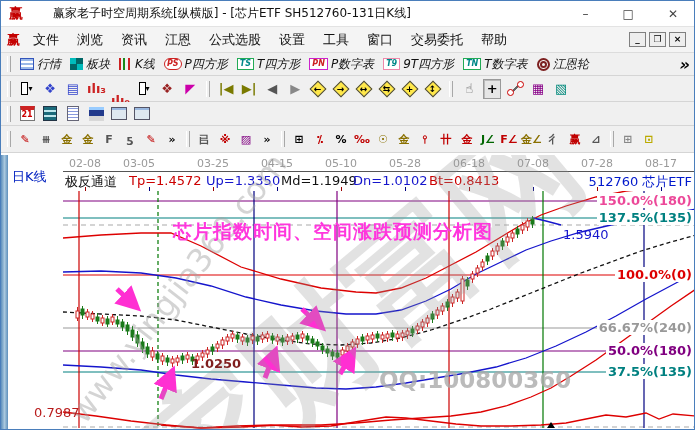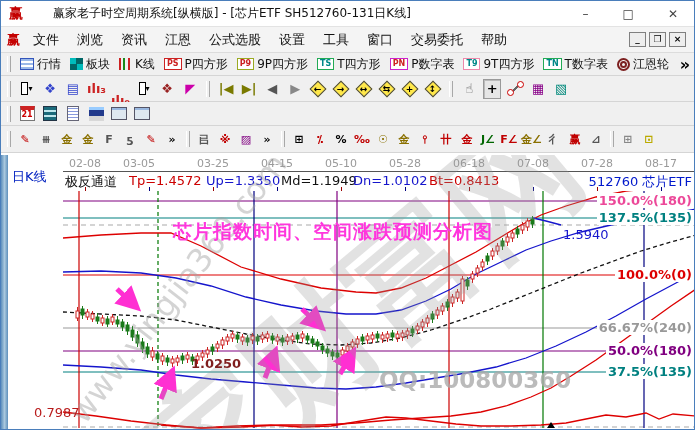--- a/index.html
+++ b/index.html
@@ -17,21 +17,21 @@
   .menubar{height:26px;background:#f4f4f4;display:flex;align-items:center;padding:0 6px;
            border-bottom:1px solid #dcdcdc;font-size:13px;color:#111;position:relative;}
   .m-logo{color:#c40000;font-weight:bold;font-size:13px;margin-right:4px;}
   .menu-item{padding:3px 9px;cursor:default;white-space:nowrap;}
   .mdi{margin-left:auto;display:flex;gap:3px;margin-right:2px;}
   .mdi span{width:17px;height:15px;border:1px solid #808080;background:#eee;font-size:9px;
             line-height:13px;text-align:center;font-weight:bold;color:#000;}
   
   .tb{display:flex;align-items:center;gap:5px;padding:1px 4px;background:#f0f0f0;
       border-bottom:1px solid #d5d5d5;position:relative;}
-  .tb1{height:23px;} .tb2{height:26px;} .tb3{height:24px;} .tb4{height:27px;gap:3px;}
+  .tb1{height:23px;font-style:italic;} .tb2{height:26px;} .tb3{height:24px;} .tb4{height:27px;gap:3px;}
   .grip{width:4px;height:16px;border-left:1px solid #fff;border-right:1px solid #a8a8a8;margin:0 2px;}
   .tb1-item{display:flex;align-items:center;gap:3px;font-size:12px;color:#111;padding:1px 2px;cursor:default;white-space:nowrap;}
   .badge{font-size:8px;font-weight:bold;padding:1px 2px;border:1px solid;line-height:1;background:#fff;}
   .ic-grid{width:14px;height:12px;border:1px solid #3355bb;background:repeating-linear-gradient(0deg,#9ab8e8 0 2px,#fff 2px 4px);}
   .ic-blocks{width:13px;height:12px;background:conic-gradient(#066 0 25%,#0bb 0 50%,#066 0 75%,#0bb 0);}
   .ic-kline{width:13px;height:12px;background:repeating-linear-gradient(90deg,#cc2222 0 2px,transparent 2px 4px,#1a8a1a 4px 6px,transparent 6px 9px);}
   .ic-wheel{width:13px;height:13px;border:2px solid #7c1f1f;border-radius:50%;box-shadow:inset 0 0 0 1px #fff,inset 0 0 0 3px #7c1f1f;}
   .tbtn{display:inline-flex;align-items:center;justify-content:center;min-width:18px;height:20px;font-size:13px;cursor:default;}
   .diamond{width:12px;height:12px;transform:rotate(45deg);background:#ffe84a;border:1px solid #444;
            display:flex;align-items:center;justify-content:center;margin:3px;}
@@ -112,26 +112,22 @@
       </span>
       <span class="tb1-item">
         <span class="ic-blocks"></span>
         <span>板块</span>
       </span>
       <span class="tb1-item">
         <span class="ic-kline"></span>
         <span>K线</span>
       </span>
       <span class="tb1-item">
-        <span class="badge" style="border-color: rgb(204, 34, 34); color: rgb(204, 34, 34);">PS</span>
+        <span class="badge" style="border-color: rgb(204, 34, 34); color: rgb(204, 34, 34); border-radius: 6px;">PS</span>
         <span>P四方形</span>
-      </span>
-      <span class="tb1-item">
-        <span class="badge" style="border-color: rgb(154, 170, 34); color: rgb(204, 34, 34);">P9</span>
-        <span>9P四方形</span>
       </span>
       <span class="tb1-item">
         <span class="badge" style="border-color: rgb(34, 170, 85); color: rgb(0, 136, 136);">TS</span>
         <span>T四方形</span>
       </span>
       <span class="tb1-item">
         <span class="badge" style="border-color: rgb(204, 34, 204); color: rgb(204, 34, 34);">PN</span>
         <span>P数字表</span>
       </span>
       <span class="tb1-item">

